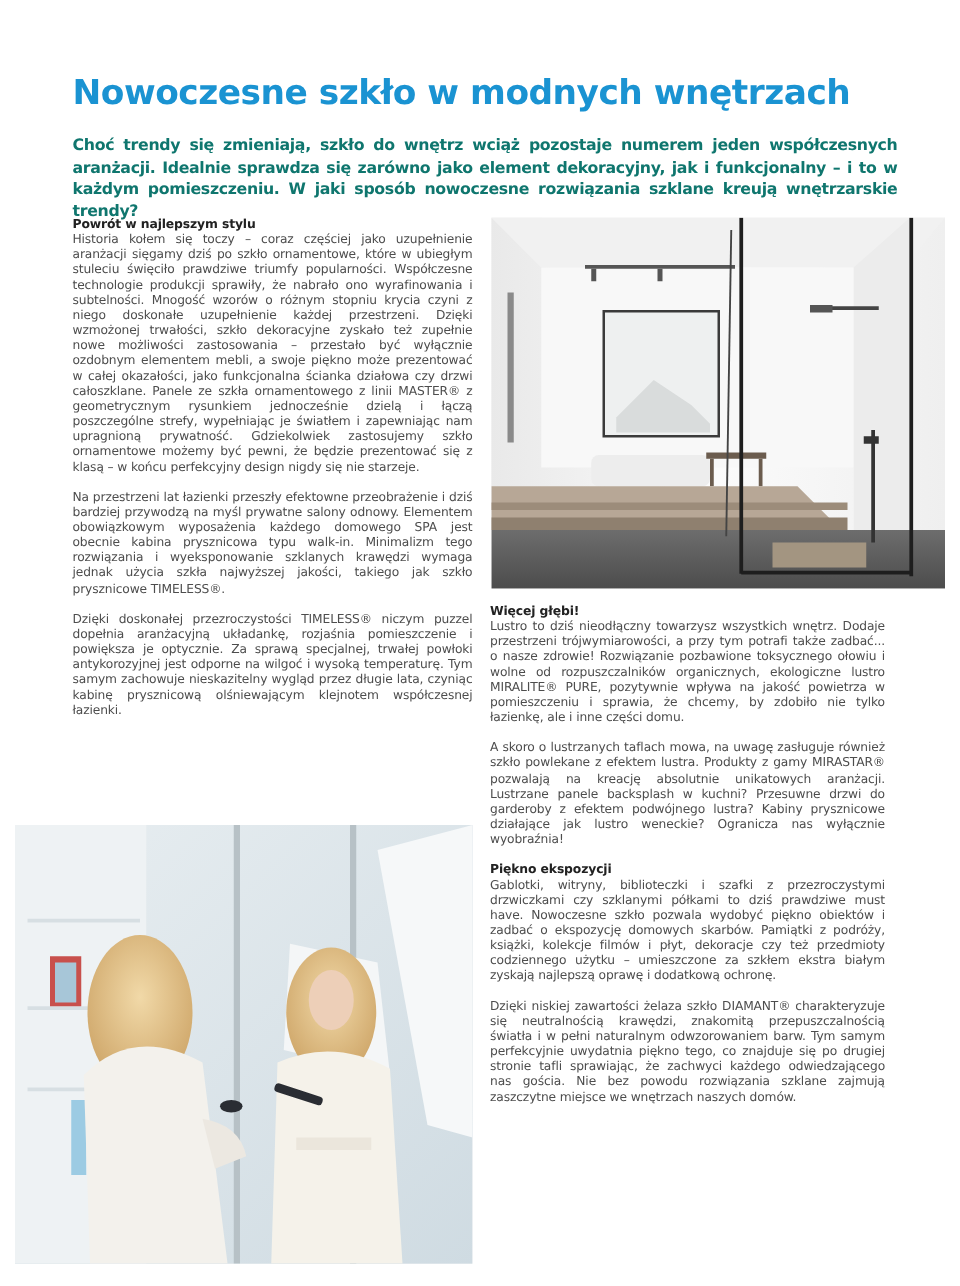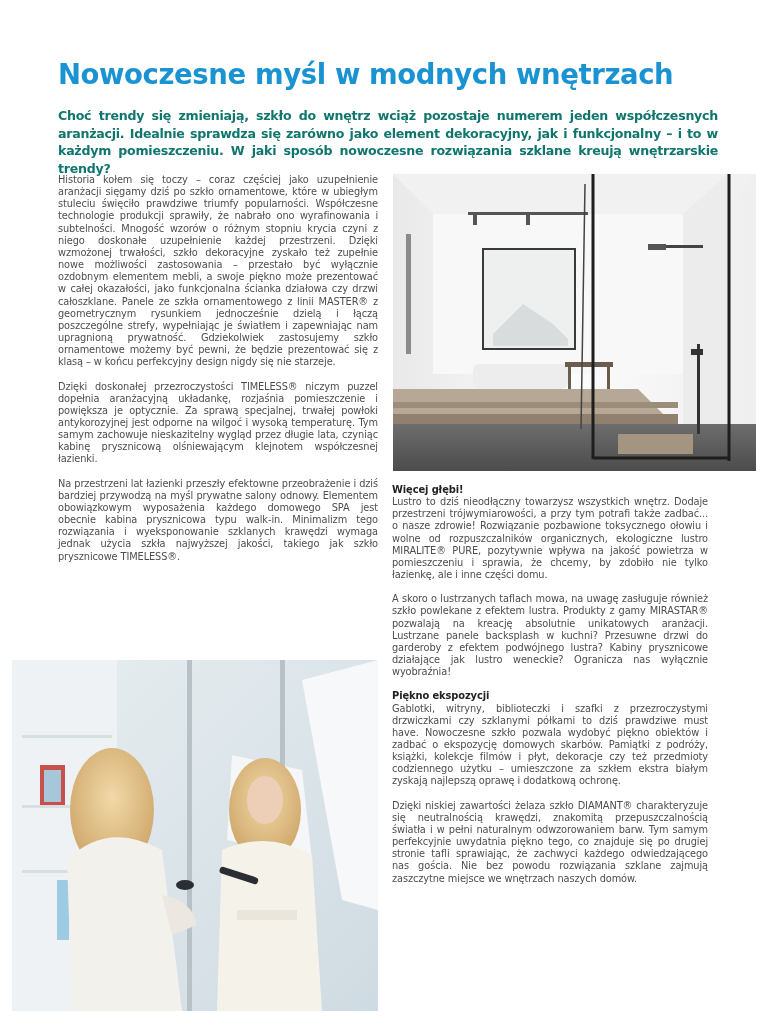--- a/index.html
+++ b/index.html
@@ -24,30 +24,31 @@
   .para { margin-bottom: 12px; hyphens: auto; }
 
   .photo { position: absolute; overflow: hidden; }
   .photo-bath { left: 393px; top: 174px; width: 363px; height: 297px; background: #f3f3f3; }
   .photo-mirror { left: 12px; top: 660px; width: 366px; height: 351px; background: #dfe6ea; }
   .photo svg { display: block; width: 100%; height: 100%; }
 </style>
 </head>
 <body>
 
-<h1 class="title" style="color: rgb(26, 147, 210);">Nowoczesne myśl w modnych wnętrzach</h1>
+<h1 class="title" style="color: rgb(26, 147, 210);">Nowoczesne szkło w modnych wnętrzach</h1>
 <p class="lead">Choć trendy się zmieniają, szkło do wnętrz wciąż pozostaje numerem jeden współczesnych aranżacji. Idealnie sprawdza się zarówno jako element dekoracyjny, jak i funkcjonalny – i to w każdym pomieszczeniu. W jaki sposób nowoczesne rozwiązania szklane kreują wnętrzarskie trendy?</p>
 
 <div class="col col-left">
   <div>
+    <div class="sec-head">Powrót w najlepszym stylu</div>
     <p class="para">Historia kołem się toczy – coraz częściej jako uzupełnienie aranżacji sięgamy dziś po szkło ornamentowe, które w ubiegłym stuleciu święciło prawdziwe triumfy popularności. Współczesne technologie produkcji sprawiły, że nabrało ono wyrafinowania i subtelności. Mnogość wzorów o różnym stopniu krycia czyni z niego doskonałe uzupełnienie każdej przestrzeni. Dzięki wzmożonej trwałości, szkło dekoracyjne zyskało też zupełnie nowe możliwości zastosowania – przestało być wyłącznie ozdobnym elementem mebli, a swoje piękno może prezentować w całej okazałości, jako funkcjonalna ścianka działowa czy drzwi całoszklane. Panele ze szkła ornamentowego z linii MASTER® z geometrycznym rysunkiem jednocześnie dzielą i łączą poszczególne strefy, wypełniając je światłem i zapewniając nam upragnioną prywatność. Gdziekolwiek zastosujemy szkło ornamentowe możemy być pewni, że będzie prezentować się z klasą – w końcu perfekcyjny design nigdy się nie starzeje.</p>
   </div>
   <div>
+    <p class="para">Na przestrzeni lat łazienki przeszły efektowne przeobrażenie i dziś bardziej przywodzą na myśl prywatne salony odnowy. Elementem obowiązkowym wyposażenia każdego domowego SPA jest obecnie kabina prysznicowa typu walk-in. Minimalizm tego rozwiązania i wyeksponowanie szklanych krawędzi wymaga jednak użycia szkła najwyższej jakości, takiego jak szkło prysznicowe TIMELESS®.</p>
     <p class="para">Dzięki doskonałej przezroczystości TIMELESS® niczym puzzel dopełnia aranżacyjną układankę, rozjaśnia pomieszczenie i powiększa je optycznie. Za sprawą specjalnej, trwałej powłoki antykorozyjnej jest odporne na wilgoć i wysoką temperaturę. Tym samym zachowuje nieskazitelny wygląd przez długie lata, czyniąc kabinę prysznicową olśniewającym klejnotem współczesnej łazienki.</p>
-    <p class="para">Na przestrzeni lat łazienki przeszły efektowne przeobrażenie i dziś bardziej przywodzą na myśl prywatne salony odnowy. Elementem obowiązkowym wyposażenia każdego domowego SPA jest obecnie kabina prysznicowa typu walk-in. Minimalizm tego rozwiązania i wyeksponowanie szklanych krawędzi wymaga jednak użycia szkła najwyższej jakości, takiego jak szkło prysznicowe TIMELESS®.</p>
   </div>
 </div>
 
 <div class="photo photo-bath" role="img" aria-label="photo of minimalist bathroom with black-framed glass shower enclosure">
   <svg viewBox="0 0 363 297" preserveAspectRatio="none">
     <defs>
       <linearGradient id="wallg" x1="0" y1="0" x2="1" y2="0">
         <stop offset="0" stop-color="#e9e9e9"></stop>
           <stop offset="0.5" stop-color="#fbfbfb"></stop>
           <stop offset="1" stop-color="#efefef"></stop>

